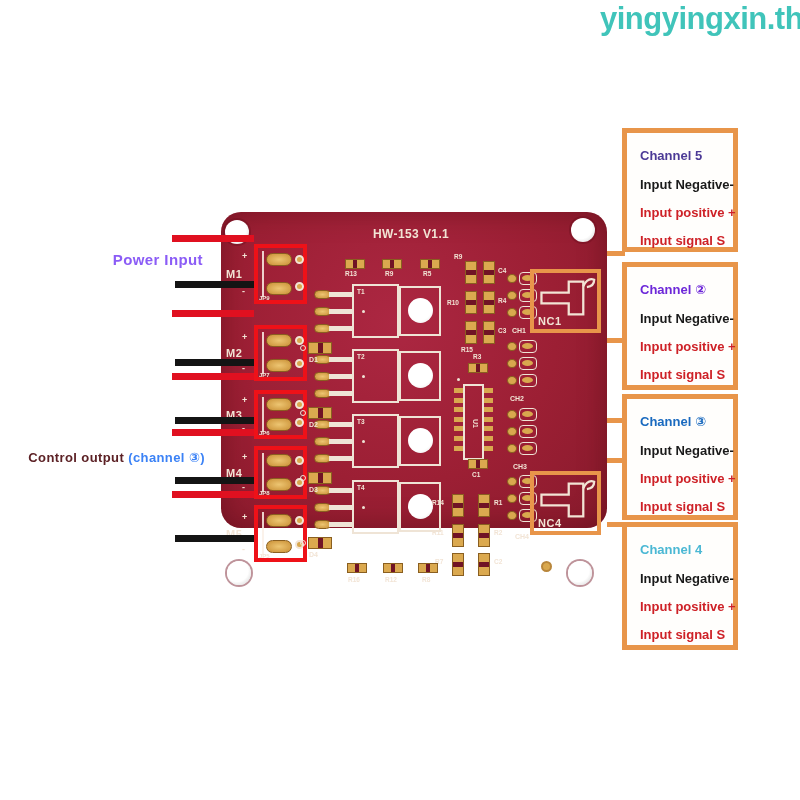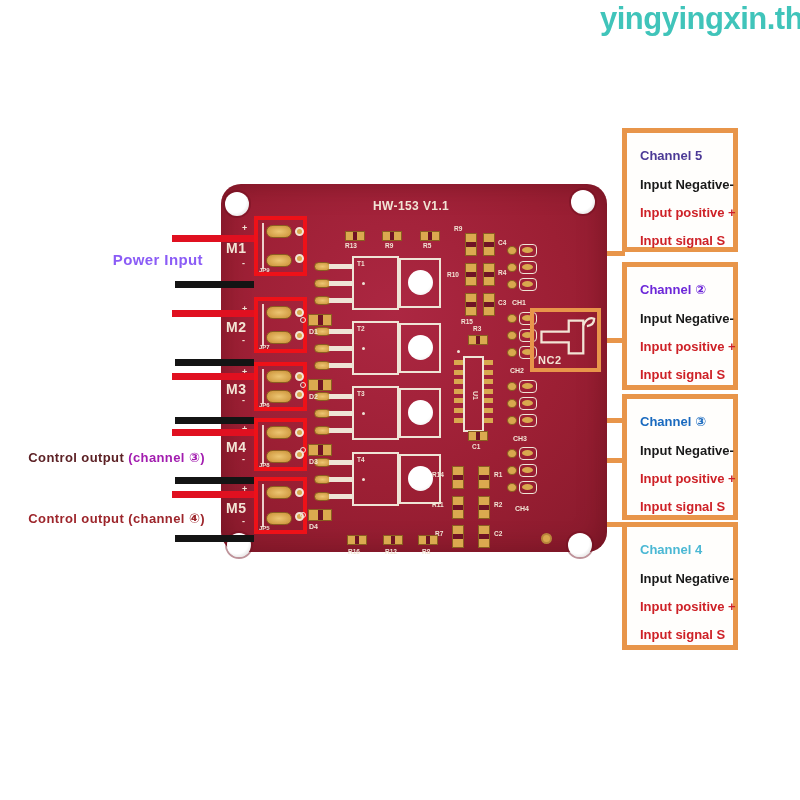--- a/index.html
+++ b/index.html
@@ -2,37 +2,37 @@
 <html><head>
 <meta charset="utf-8">
 <style>
   *{margin:0;padding:0;box-sizing:border-box}
   html,body{width:800px;height:800px}
   body{font-family:"Liberation Sans","DejaVu Sans",sans-serif;background:#fff}
   .stage{position:relative;width:800px;height:800px;background:#fff;overflow:hidden}
   .abs,.stage i,.stage b,.silk{position:absolute;display:block}
   .wm{position:absolute;left:600px;top:1px;font-size:31px;font-weight:bold;letter-spacing:-.5px}
   
-  .board{position:absolute;left:221px;top:184px;width:386px;height:368px;border-radius:20px;
+  .board{position:absolute;left:221px;top:212px;width:386px;height:316px;border-radius:20px;
          background:radial-gradient(circle at 45% 35%,#AC2742 0%,#9C1F34 55%,#881A2C 100%);
          box-shadow:inset 0 0 28px rgba(60,0,10,.35)}
   .hole{position:absolute;width:24px;height:24px;border-radius:50%;
         background:radial-gradient(circle at 42% 40%,#fff 55%,#cdcdcd 100%);
         box-shadow:0 0 0 2px rgba(110,15,30,.45)}
   .silk{color:#F2E4D5;font-weight:bold;line-height:1;white-space:nowrap}
   .title{font-size:12px;letter-spacing:.4px}
   
   .mconn{position:absolute;left:4px;width:86px}
   .mbox{position:absolute;left:29px;top:0;bottom:0;width:53px;border:4px solid #EE1118}
   .vline{position:absolute;left:4px;top:3px;bottom:3px;width:2px;background:rgba(250,240,230,.85)}
   .opad{position:absolute;left:8px;width:26px;height:13px;border-radius:7px;
         background:radial-gradient(#EDC572,#C98F35);border:1px solid #8A5F20}
   .ring{position:absolute;left:37px;width:9px;height:9px;border-radius:50%;background:#D9A84E;border:2px solid #F2E4D5}
   .jp{left:1px;bottom:-1px;font-size:6px}
-  .pm{font-size:9px}.mlab{font-size:14px;letter-spacing:.5px}
+  .pm{font-size:9px}.mlab{font-size:11px;letter-spacing:.5px}
   
   .tmod{position:absolute;left:90px;width:132px;height:58px}
   .ttrace{position:absolute;left:18px;width:23px;height:5px;background:#EFE4D6}
   .tpad{position:absolute;left:3px;width:17px;height:9px;border-radius:5px;
         background:radial-gradient(#EDC572,#C98F35);border:1px solid #8A5F20}
   .tbody{position:absolute;left:41px;top:2px;width:47px;height:54px;border:2px solid #EFE4D6}
   .ttab{position:absolute;left:88px;top:4px;width:42px;height:50px;border:2px solid #EFE4D6}
   .tcirc{position:absolute;left:97px;top:16px;width:25px;height:25px;border-radius:50%;
          background:radial-gradient(circle at 45% 40%,#fff 60%,#e2e2e2)}
   .tdot{position:absolute;width:3px;height:3px;background:#EFE4D6;border-radius:50%}
@@ -72,24 +72,21 @@
 </style>
 </head>
 <body>
 
 <div class="stage">
 
   <div class="wm" style="color: rgb(64, 196, 186);">yingyingxin.th</div>
 
   <div class="ann power" style="color: #8b5cf6;">Power Input</div>
   <div class="ann outl" style="top:450px">
-    <span style="color: rgb(92, 33, 37);">Control output </span><span style="color: #a21caf;">(channel ③)</span>
-  </div>
-  <div class="ann outl" style="top:511px">
-    <span style="color: rgb(157, 37, 43);">Control output </span><span style="color: rgb(157, 37, 43);">(channel ④)</span>
+    <span style="color: rgb(92, 33, 37);">Control output </span><span style="color: #3b82f6;">(channel ③)</span>
   </div>
 
   <div class="board">
     <i class="hole" style="left:4px;top:8px"></i>
     <i class="hole" style="left:350px;top:6px"></i>
     <i class="hole" style="left:6px;top:349px"></i>
     <i class="hole" style="left:347px;top:349px"></i>
     <b class="silk title" style="left:152px;top:16px">HW-153 V1.1</b>
 
     <div class="mconn" style="top:32px;height:60px">
@@ -349,26 +346,33 @@
         </i>
       </div>
     <div class="chrow" style="top:297px">
         <i class="chp1"></i>
         <i class="chp2">
           <i></i>
         </i>
       </div>
     <b class="silk lab7" style="left:294px;top:321px">CH4</b>
 
-    <div class="ncbox" style="top:124px">
+    <div class="ncbox" style="top:57px">
       <svg viewBox="0 0 66 50" width="60" height="46" style="position:absolute;left:2px;top:2px">
         <path d="M6,19 H36 V7 H52 V43 H36 V31 H6 Z" fill="none" stroke="#F2E4D5" stroke-width="2.5"></path>
         <path d="M52,12 Q57,2 64,5 Q64,12 56,13" fill="none" stroke="#F2E4D5" stroke-width="2.5"></path>
       </svg>
-      <b class="silk nclab">NC2</b>
+      <b class="silk nclab">NC1</b>
+    </div>
+    <div class="ncbox" style="top:259px">
+      <svg viewBox="0 0 66 50" width="60" height="46" style="position:absolute;left:2px;top:2px">
+        <path d="M6,19 H36 V7 H52 V43 H36 V31 H6 Z" fill="none" stroke="#F2E4D5" stroke-width="2.5"></path>
+        <path d="M52,12 Q57,2 64,5 Q64,12 56,13" fill="none" stroke="#F2E4D5" stroke-width="2.5"></path>
+      </svg>
+      <b class="silk nclab">NC4</b>
     </div>
 
     <i style="left:320px;top:349px;width:11px;height:11px;border-radius:50%;background:#D9A84E;border:2px solid #B8863B"></i>
   </div>
 
   <i class="wire" style="left:172px;top:235px;width:82px;background:#E01020"></i>
   <i class="wire" style="left:175px;top:281px;width:79px;background:#141414"></i>
   <i class="wire" style="left:172px;top:310px;width:82px;background:#E01020"></i>
   <i class="wire" style="left:175px;top:359px;width:79px;background:#141414"></i>
   <i class="wire" style="left:172px;top:373px;width:82px;background:#E01020"></i>

